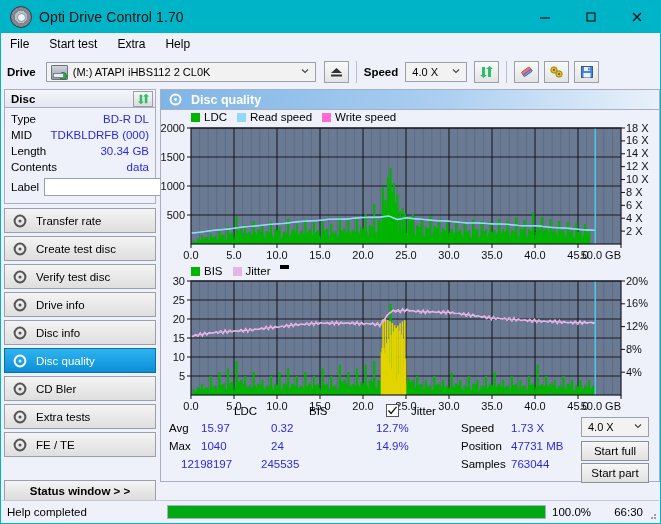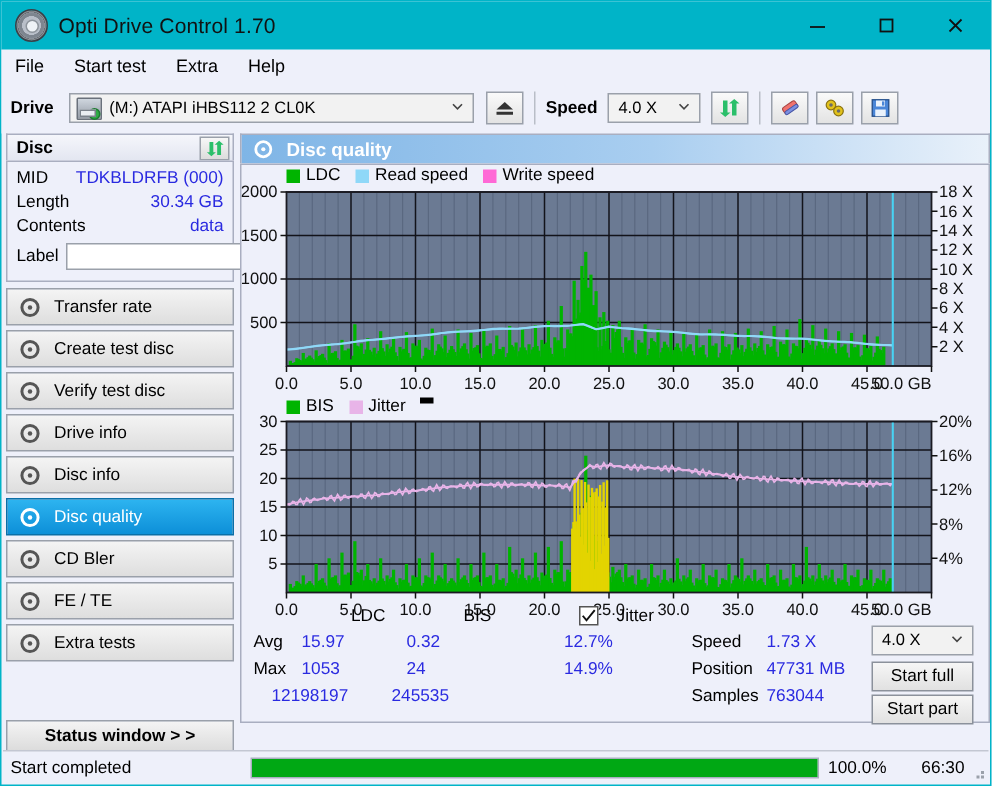--- a/index.html
+++ b/index.html
@@ -216,20 +216,24 @@
         <div class="sq-btn">
           <svg width="13" height="12" viewBox="0 0 15 14">
             <path d="M3 2 L3 10 L1 10 L4.5 13 L8 10 L6 10 L6 2 Z" fill="#2bbf6a"></path>
             <path d="M12 12 L12 4 L14 4 L10.5 1 L7 4 L9 4 L9 12 Z" fill="#2bbf6a"></path>
           </svg>
         </div>
       </div>
 
       <div class="disc-box">
         <div class="row">
+          <span>Type</span>
+          <span class="v">BD-R DL</span>
+        </div>
+        <div class="row">
           <span>MID</span>
           <span class="v">TDKBLDRFB (000)</span>
         </div>
         <div class="row">
           <span>Length</span>
           <span class="v">30.34 GB</span>
         </div>
         <div class="row">
           <span>Contents</span>
           <span class="v">data</span>
@@ -294,28 +298,28 @@
               <circle cx="7" cy="7" r="5.4" fill="none" stroke="#555" stroke-width="2"></circle>
               <circle cx="7" cy="7" r="1.5" fill="#555"></circle>
             </svg>
           <span>CD Bler</span>
         </div>
         <div class="nav">
           <svg class="ni" viewBox="0 0 15 14">
               <circle cx="7" cy="7" r="5.4" fill="none" stroke="#555" stroke-width="2"></circle>
               <circle cx="7" cy="7" r="1.5" fill="#555"></circle>
             </svg>
-          <span>FE / TE</span>
+          <span>Extra tests</span>
         </div>
         <div class="nav">
           <svg class="ni" viewBox="0 0 15 14">
               <circle cx="7" cy="7" r="5.4" fill="none" stroke="#555" stroke-width="2"></circle>
               <circle cx="7" cy="7" r="1.5" fill="#555"></circle>
             </svg>
-          <span>Extra tests</span>
+          <span>FE / TE</span>
         </div>
       </div>
 
       <div class="spacer"></div>
       <div class="statuswin">Status window &gt; &gt;</div>
     </div>
 
     <div class="right">
       <div class="dq-hdr">
         <svg width="14" height="13" viewBox="0 0 15 14">
@@ -1385,21 +1389,21 @@
               </svg>
           </div>
           <div class="st" style="left:250px;top:2px;">Jitter</div>
 
           <div class="st" style="left:8px;top:19px;">Avg</div>
           <div class="stv" style="left:40px;width:60px;top:19px;">15.97</div>
           <div class="stv" style="left:110px;width:60px;top:19px;">0.32</div>
           <div class="stv" style="left:215px;width:60px;top:19px;">12.7%</div>
 
           <div class="st" style="left:8px;top:37px;">Max</div>
-          <div class="stv" style="left:40px;width:60px;top:37px;">1053</div>
+          <div class="stv" style="left:40px;width:60px;top:37px;">1040</div>
           <div class="stv" style="left:110px;width:60px;top:37px;">24</div>
           <div class="stv" style="left:215px;width:60px;top:37px;">14.9%</div>
 
           <div class="st" style="left:8px;top:55px;margin-top:44px;">Total</div>
           <div class="stv" style="left:20px;width:80px;top:55px;">12198197</div>
           <div class="stv" style="left:100px;width:70px;top:55px;">245535</div>
 
           <div class="st" style="left:300px;top:19px;">Speed</div>
           <div class="stv" style="left:350px;width:55px;top:19px;text-align:left;">1.73 X</div>
           <div class="st" style="left:300px;top:37px;">Position</div>
@@ -1415,21 +1419,21 @@
           </div>
           <div class="btn" style="left:420px;top:38px;width:68px;height:20px;">Start full</div>
           <div class="btn" style="left:420px;top:60px;width:68px;height:20px;">Start part</div>
         </div>
 
       </div>
     </div>
   </div>
 
   <div class="statusbar">
-    <div class="sb-cell sb-text">Start completed</div>
+    <div class="sb-cell sb-text">Help completed</div>
     <div class="progwrap">
       <div class="progbar" id="progfill" style="width: 100%;"></div>
     </div>
     <div class="sb-cell sb-pct">100.0%</div>
     <div class="sb-cell sb-time">66:30</div>
     <svg class="grip" viewBox="0 0 10 10">
       <g fill="#9aa0aa">
           <rect x="7" y="7" width="2" height="2"></rect>
           <rect x="4" y="7" width="2" height="2"></rect>
           <rect x="7" y="4" width="2" height="2"></rect>

